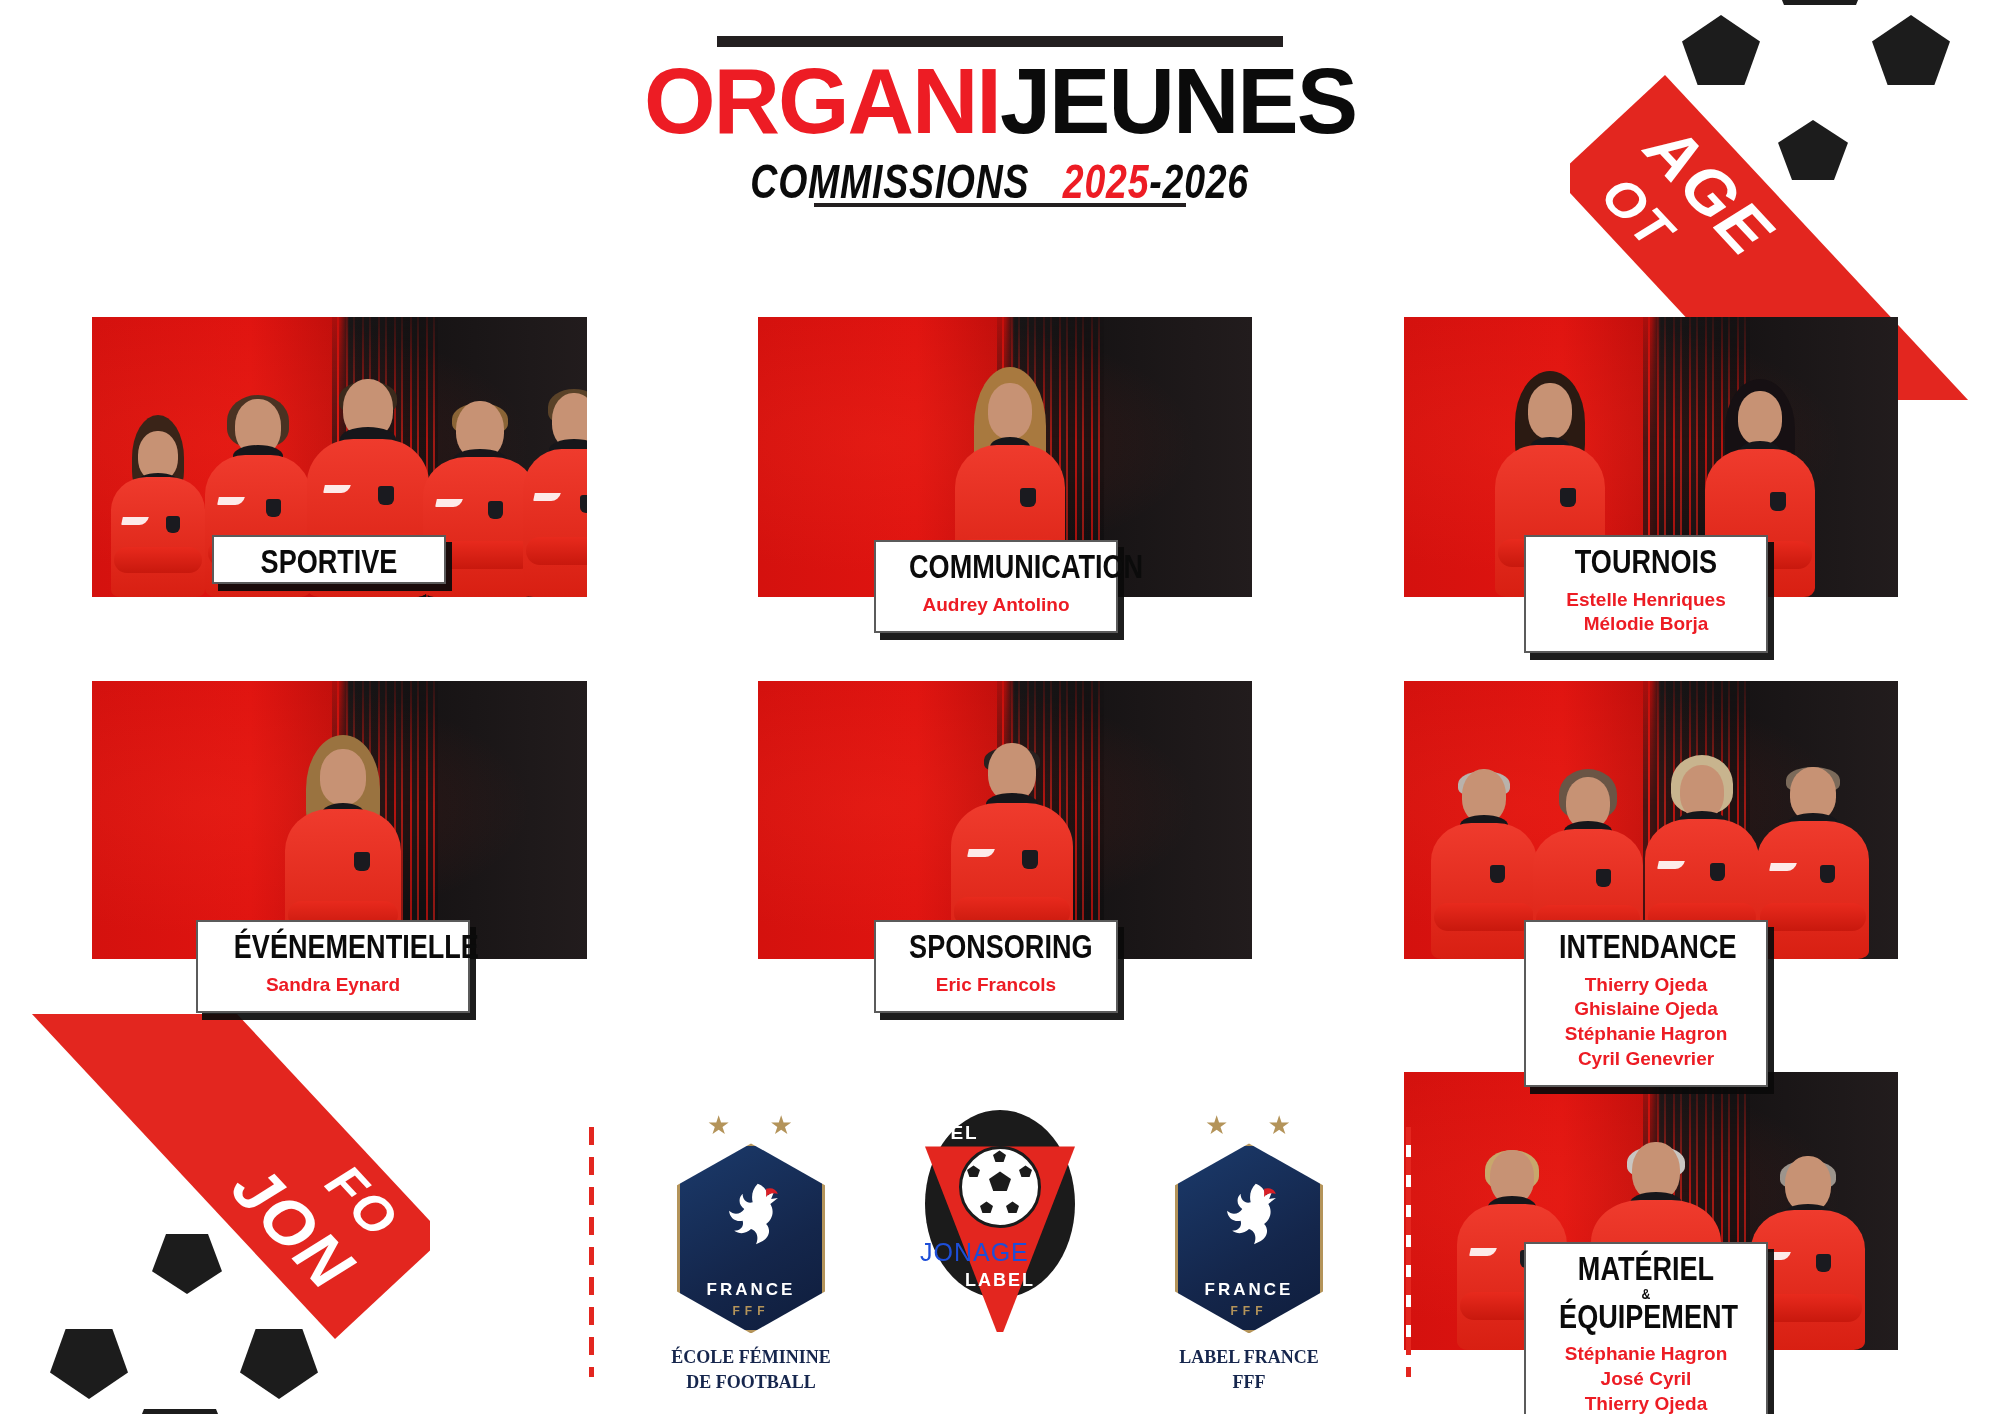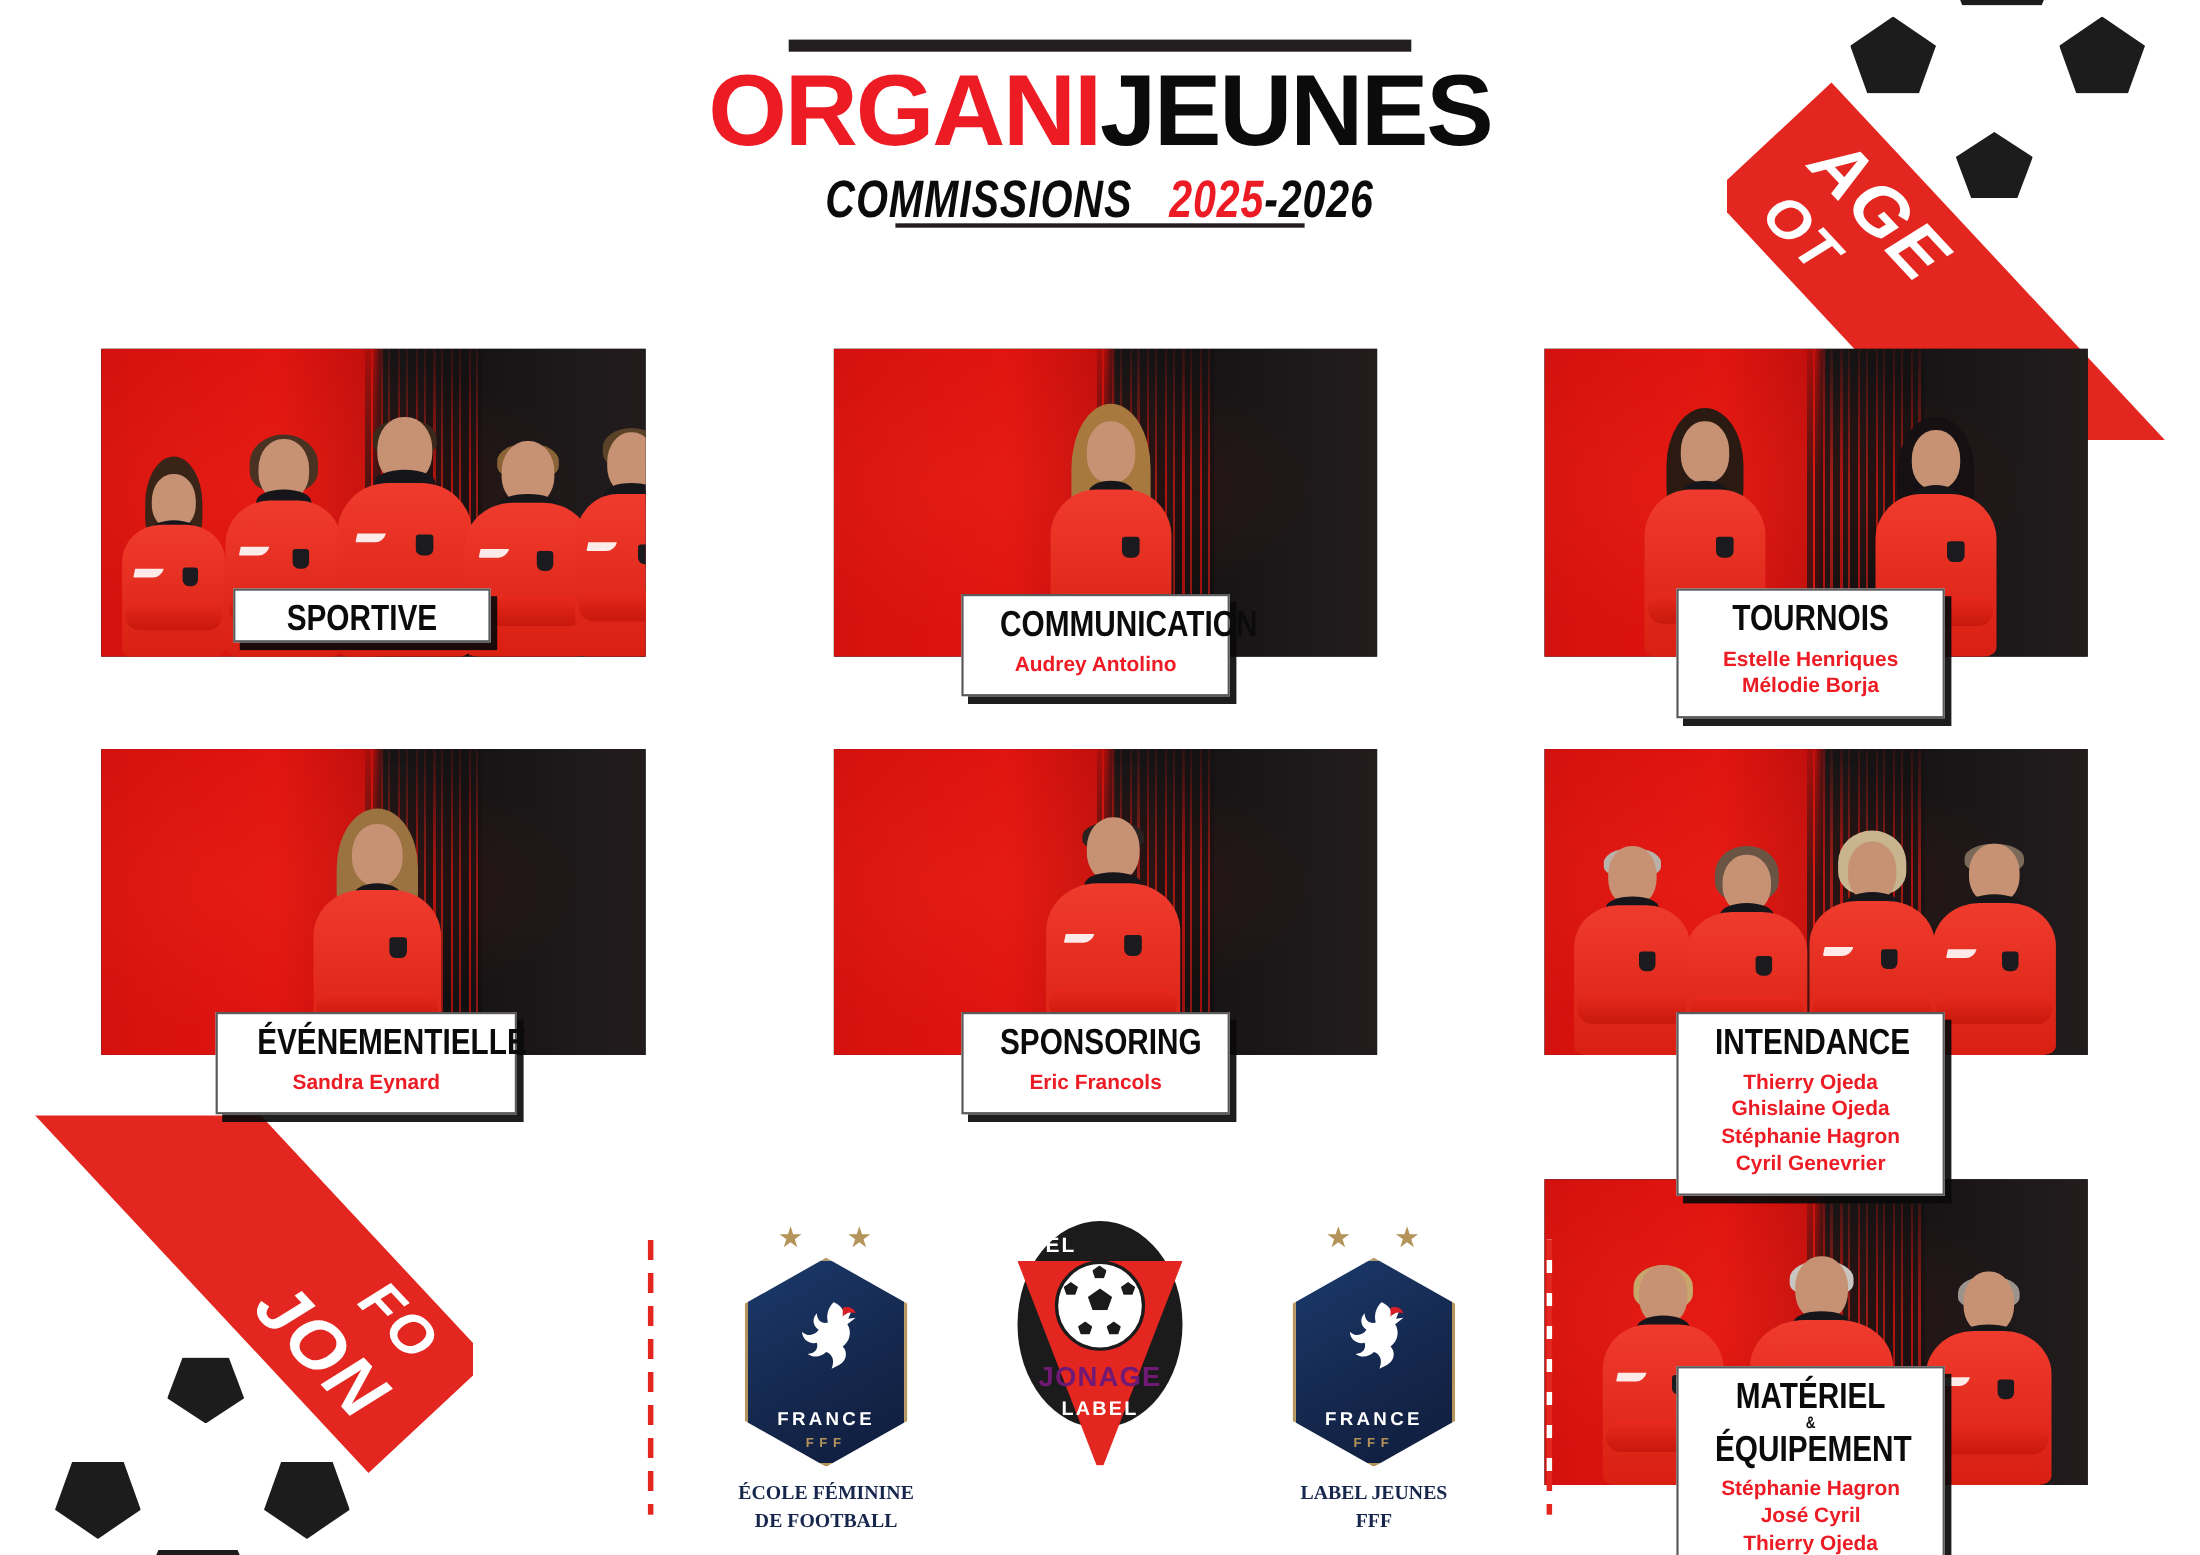--- a/index.html
+++ b/index.html
@@ -112,22 +112,22 @@
       width:150px;height:188px;background:#1b1b1b;border-radius:50%;}
   .usel-top{position:absolute;left:0;right:0;top:12px;text-align:left;
       color:#fff;font-size:19px;font-weight:bold;letter-spacing:2px;}
   .usel-v{position:absolute;left:50%;transform:translateX(-50%);top:36px;
       width:150px;height:186px;background:#e3261f;
       clip-path:polygon(0 0,100% 0,52% 100%,48% 100%);}
   .usel-ball{position:absolute;left:50%;transform:translateX(-50%);top:36px;
       width:82px;height:82px;border-radius:50%;background:#fff;border:3px solid #1b1b1b;
       box-sizing:border-box;}
   .usel-ball i{position:absolute;background:#1b1b1b;}
-  .usel-j{position:absolute;left:0;right:0;top:128px;text-align:center;color:#701a75;
-      font-size:25px;font-weight:bold;letter-spacing:1px;}
+  .usel-j{position:absolute;left:0;right:0;top:128px;text-align:left;color:#1d4ed8;
+      font-size:25px;font-weight:normal;letter-spacing:1px;}
   .usel-f{position:absolute;left:0;right:0;top:160px;text-align:center;color:#fff;
       font-size:18px;font-weight:bold;letter-spacing:2px;}
 </style>
 </head>
 <body>
 
 <div class="corner corner-tr">
   <div class="ball">
     <div class="pent" style="width:120px;height:95px;top:-10px;left:150px;clip-path:polygon(50% 0,100% 38%,80% 100%,20% 100%,0 38%)"></div>
     <div class="pent" style="width:78px;height:70px;top:95px;left:72px;clip-path:polygon(50% 0,100% 38%,80% 100%,20% 100%,0 38%)"></div>
@@ -458,19 +458,19 @@
     <div class="fff-stars">★ ★</div>
     <div class="fff-shield">
       <svg class="rooster" viewBox="0 0 100 100">
         <path d="M58 14 C64 16 69 21 70 28 L78 22 L74 32 L82 31 L73 38 C78 46 76 56 68 62 C74 68 72 78 64 82 L56 86 C60 76 56 70 50 68 C44 74 36 74 30 70 C38 70 42 64 40 58 C32 60 24 54 24 46 C30 52 38 50 42 44 C36 40 34 32 40 26 C40 34 46 38 52 36 C50 28 52 20 58 14 Z" fill="#ffffff"></path>
         <path d="M68 20 C74 18 80 20 82 26 C76 24 70 26 68 30 Z" fill="#d81f26"></path>
       </svg>
       <div class="fff-name">FRANCE</div>
       <div class="fff-fff">FFF</div>
     </div>
     <div class="fff-cap">
-      <div>LABEL JEUNES</div>
+      <div>LABEL FRANCE</div>
       <div>FFF</div>
     </div>
   </div>
 
   <div class="tick"></div>
 </div>
 
 </body></html>

